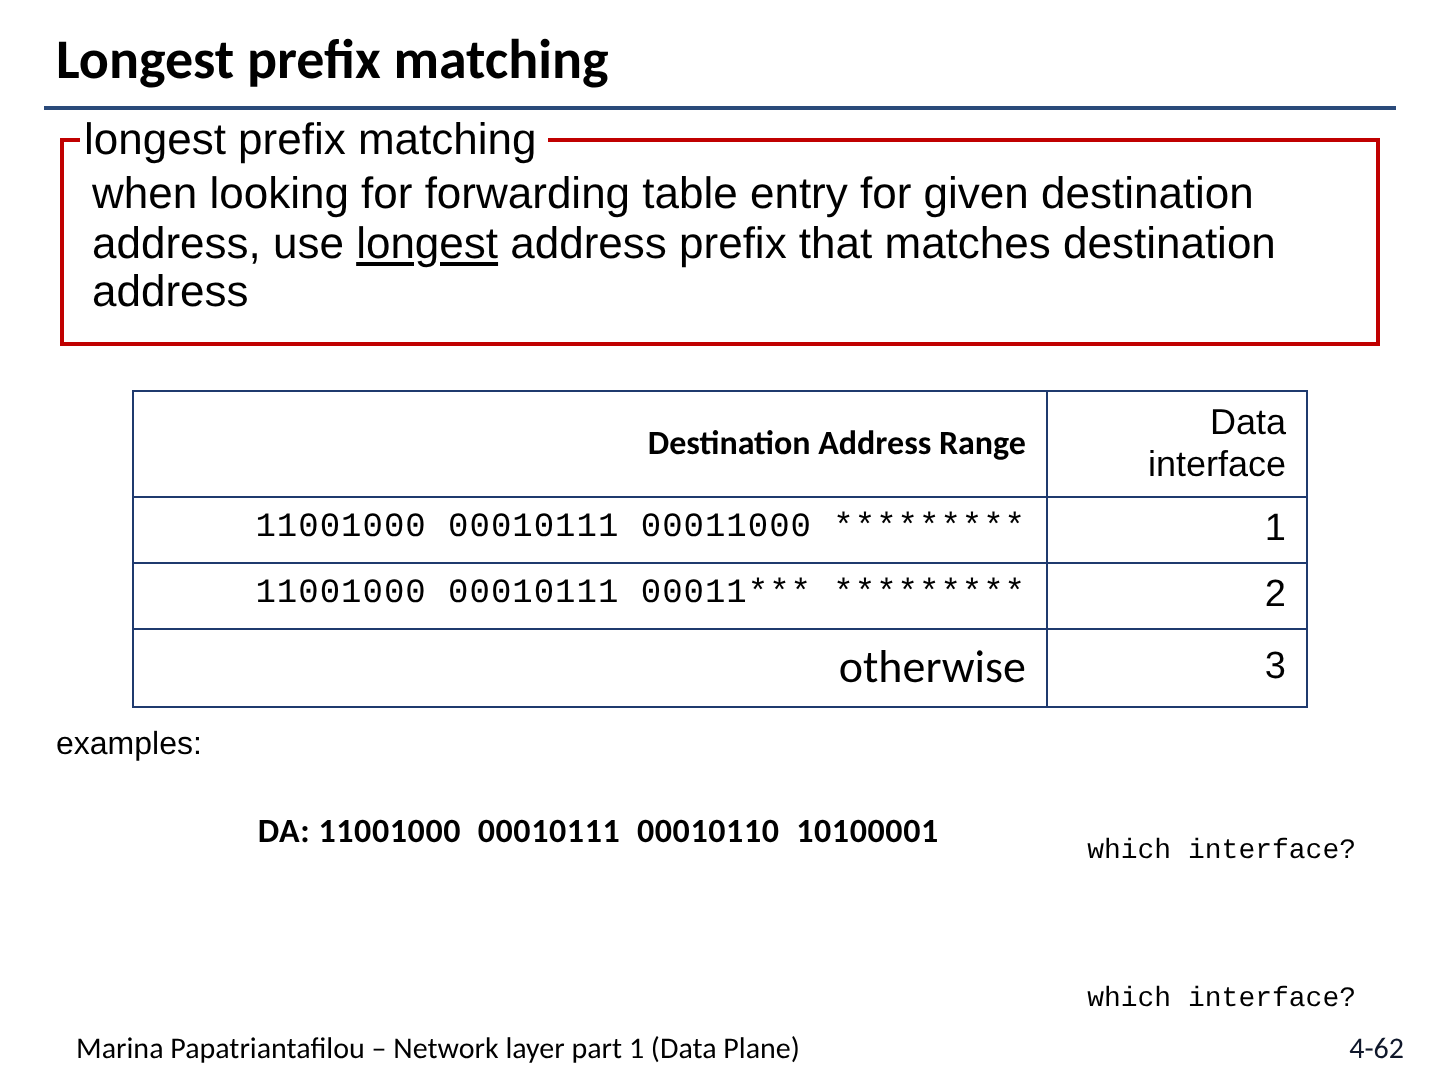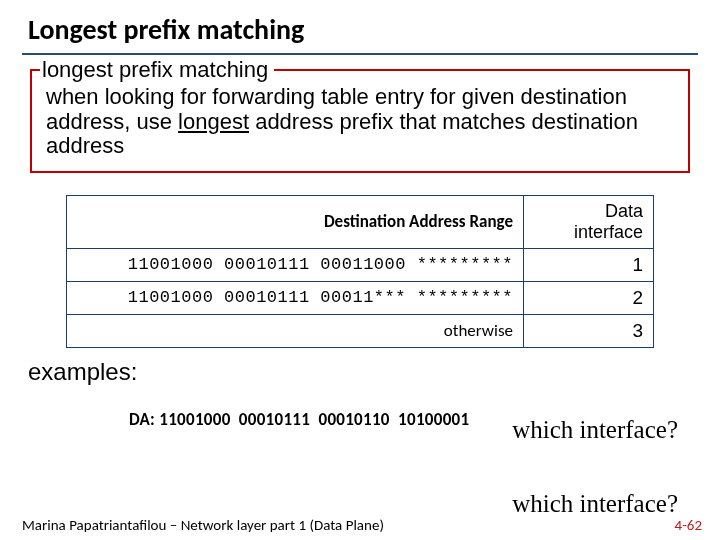--- a/index.html
+++ b/index.html
@@ -52,66 +52,66 @@
     font-size: 17px;
     letter-spacing: 0.5px;
     white-space: pre;
   }
   td.link {
     font-family: Arial, sans-serif;
     font-size: 19px;
     width: 130px;
   }
   td.otherwise {
-    font-size: 17px;
+    font-size: 23px;
   }
 
   .examples-label {
     font-family: Arial, sans-serif;
-    font-size: 24px;
+    font-size: 16px;
     margin: 10px 0 2px 6px;
   }
   .ex-row {
     display: flex;
     align-items: center;
     margin: 1px 0 0 0;
   }
   .ex-da {
     font-family: Calibri, Arial, sans-serif;
     font-weight: 700;
     font-size: 17px;
     white-space: pre;
     margin-left: 82px;
     position: relative;
     letter-spacing: 0.3px;
   }
   .ex-q {
-    font-family: Liberation Serif, serif;
-    font-size: 25px;
+    font-family: Liberation Mono, monospace;
+    font-size: 14px;
     margin-left: auto;
     margin-right: 20px;
   }
   .hl1, .hl2 {
     position: absolute;
     height: 16px;
     background: #2fa8c9;
     opacity: 0.55;
     top: 3px;
     z-index: -1;
   }
 
   .footer {
     position: absolute;
     bottom: 6px; left: 0; right: 0;
     display: flex; justify-content: space-between;
-    padding: 0 18px 0 22px;
+    padding: 0 18px 0 38px;
     font-size: 15px;
   }
   .footer-left { color: #000; font-family: Calibri, Arial, sans-serif; }
-  .footer-right { color: #b91c1c; font-family: Calibri, Arial, sans-serif; text-align: right; }
+  .footer-right { color: #0f172a; font-family: Calibri, Arial, sans-serif; text-align: right; }
 </style>
 </head>
 <body>
 
 <div class="slide">
   <div class="title">Longest prefix matching</div>
   <hr class="title-rule">
 
   <div class="defbox">
     <div class="defbox-legend">longest prefix matching</div>

